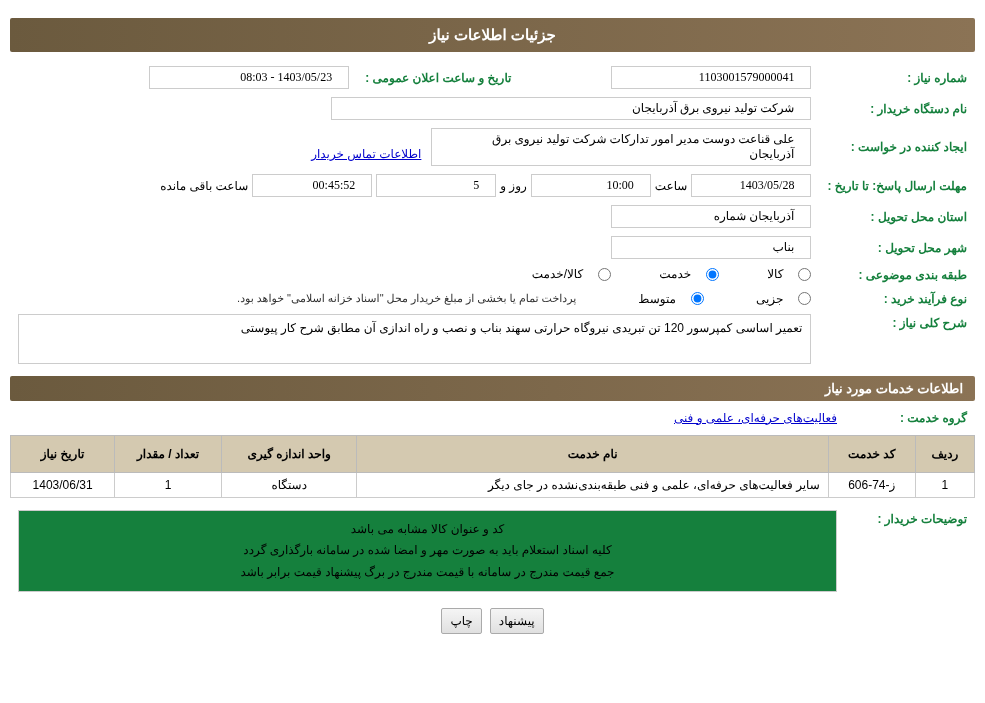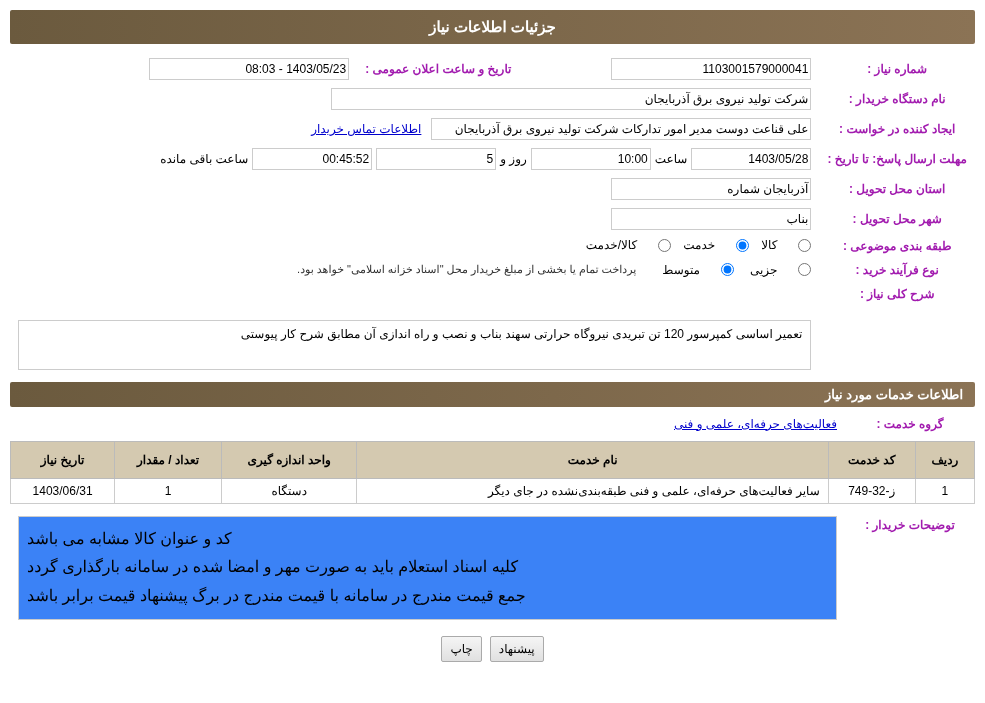--- a/index.html
+++ b/index.html
@@ -18,49 +18,51 @@
     }
     .header-bar {
       background: linear-gradient(to left, #8B7355, #6B5A3E);
       color: #fff;
       text-align: center;
       padding: 8px 16px;
       font-size: 15px;
       font-weight: bold;
       border-radius: 2px;
       margin-bottom: 10px;
+      margin-top: 8px;
     }
     .info-table {
       width: 100%;
       border-collapse: collapse;
       margin-bottom: 6px;
     }
     .info-table td {
       padding: 4px 8px;
       vertical-align: middle;
       font-size: 12px;
     }
     .label-cell {
-      color: #a21caf;
+      color: #15803d;
       font-weight: bold;
       white-space: nowrap;
-      text-align: center;
+      text-align: right;
       width: 130px;
     }
     .value-cell {
       text-align: right;
     }
     .input-box {
       border: 1px solid #ccc;
       background: #fff;
-      padding: 3px 2px;
+      padding: 3px 16px;
       min-width: 120px;
       display: inline-block;
       text-align: right;
       font-size: 12px;
+      font-family: Liberation Serif, serif;
     }
     .input-box-medium {
       width: 200px;
     }
     .input-box-small {
       width: 100px;
     }
     .link-blue {
       color: #0000cc;
       text-decoration: underline;
@@ -77,43 +79,43 @@
       border-radius: 2px;
     }
     .radio-group {
       display: inline-flex;
       gap: 12px;
       align-items: center;
     }
     .radio-item {
       display: inline-flex;
       align-items: center;
-      gap: 21px;
-      font-size: 12px;
+      gap: 15px;
+      font-size: 12px;
+      margin-left: 36px;
     }
     .purchase-type-row {
       display: flex;
       align-items: center;
       gap: 16px;
       font-size: 12px;
     }
     .purchase-note {
       color: #333;
       font-size: 11px;
       margin-right: 10px;
     }
     .description-box {
       border: 1px solid #ccc;
       padding: 6px 8px;
       min-height: 50px;
       font-size: 12px;
       text-align: right;
       background: #fff;
       width: 100%;
-      margin-top: 35px;
     }
     .services-table {
       width: 100%;
       border-collapse: collapse;
       margin-top: 6px;
       font-size: 12px;
     }
     .services-table th {
       background: #d4c9b0;
       border: 1px solid #bbb;
@@ -124,23 +126,23 @@
       border: 1px solid #ccc;
       padding: 5px 8px;
       text-align: center;
     }
     .services-table .name-col {
       text-align: right;
     }
     .buyer-notes {
       border: 1px solid #ccc;
       padding: 8px;
-      font-size: 16px;
-      background: #3b82f6;
-      text-align: left;
+      font-size: 12px;
+      background: #15803d;
+      text-align: center;
       line-height: 1.8;
     }
     .bottom-buttons {
       text-align: center;
       margin-top: 12px;
       display: flex;
       justify-content: center;
       gap: 8px;
     }
     .btn {
@@ -289,21 +291,21 @@
         <th>کد خدمت</th>
         <th>نام خدمت</th>
         <th>واحد اندازه گیری</th>
         <th>تعداد / مقدار</th>
         <th>تاریخ نیاز</th>
       </tr>
     </thead>
     <tbody id="services-tbody">
     <tr>
       <td>1</td>
-      <td>ز-32-749</td>
+      <td>ز-74-606</td>
       <td class="name-col">سایر فعالیت‌های حرفه‌ای، علمی و فنی طبقه‌بندی‌نشده در جای دیگر</td>
       <td>دستگاه</td>
       <td>1</td>
       <td>1403/06/31</td>
     </tr>
       </tbody>
   </table>
 
   <table class="info-table" style="margin-top:8px;">
     <tbody>

